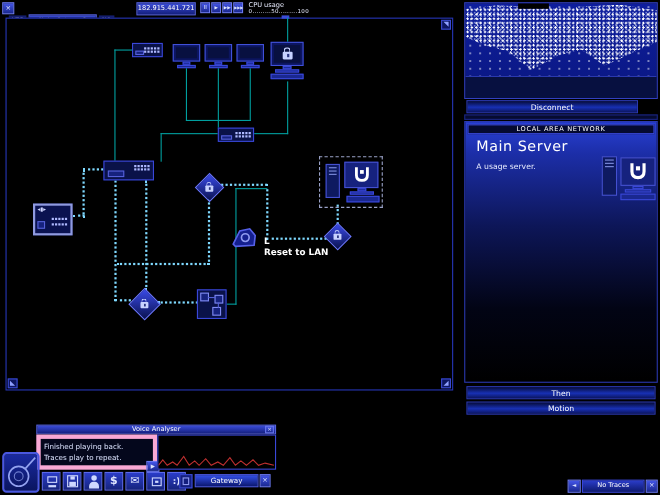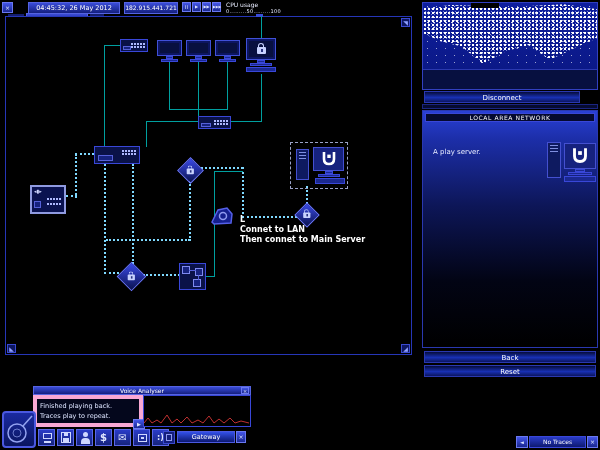--- a/index.html
+++ b/index.html
@@ -66,21 +66,20 @@
   .glyphbox{position:absolute;border:1px solid #cfd8ff;box-sizing:border-box;}
   .wave{position:absolute;left:110px;top:9px;width:108px;height:32px;background:#000;
       border:1px solid #3947d8;box-sizing:border-box;}
 </style>
 </head>
 <body>
 
 <div id="screen">
 
   <div class="a sq" style="left:2px;top:2px;width:11px;height:11px;line-height:9px;">×</div>
-  <div class="a bar" style="left:28px;top:2px;width:92px;height:12px;font-size:6.5px;line-height:10px;">04:45:32, 26 May 2012</div>
   <div class="a bar" style="left:124px;top:2px;width:54px;height:12px;font-size:6px;line-height:10px;">182.915.441.721</div>
   <div class="a sq" style="left:182px;top:2px;width:9px;height:10px;font-size:5px;line-height:8px;">II</div>
   <div class="a sq" style="left:192px;top:2px;width:9px;height:10px;font-size:4px;line-height:8px;">▶</div>
   <div class="a sq" style="left:202px;top:2px;width:9px;height:10px;font-size:4px;line-height:8px;">▶▶</div>
   <div class="a sq" style="left:212px;top:2px;width:9px;height:10px;font-size:3.5px;line-height:8px;">▶▶▶</div>
   <div class="a tinytxt" style="left:226px;top:1px;">CPU usage</div>
   <div class="a tinytxt" style="left:226px;top:8px;font-size:5px;letter-spacing:.3px;">0.........50.........100</div>
 
   <div class="a" style="left:200px;top:16px;width:78px;height:9px;background:#060b30;border:1px solid #1e2a90;box-sizing:border-box;">
     <span class="a" style="left:1px;top:0;font-size:6px;color:#5fd4ff;">◂</span>
@@ -270,55 +269,55 @@
         <rect x="8.3" y="4.6" width="3.4" height="3.4" fill="#fff"></rect>
       </svg>
     </div>
     <div class="mstand" style="left:34px;top:28px;width:8px;height:3px;"></div>
     <div class="mstand" style="left:27px;top:31px;width:22px;height:3px;"></div>
     <div class="mstand" style="left:24px;top:35px;width:30px;height:6px;"></div>
   </div>
 
   <div class="a annot" style="left:240px;top:215px;">
     <div>L</div>
-    <div>Connet to LAN</div>
-    <div>Then connet to Main Server</div>
+    <div>Reset to LAN</div>
   </div>
 
   <div id="worldmap" class="a" style="left:422px;top:2px;width:176px;height:88px;">
     <div class="mapsparse"></div>
     <div class="mapdots"></div>
     <div class="ocean"></div>
     <div class="a" style="left:48px;top:0;width:28px;height:5px;background:#000;"></div>
   </div>
   <div class="a panelbtn" style="left:424px;top:91px;width:156px;height:12px;text-align:center;">Disconnect</div>
   <div class="a" style="left:422px;top:104px;width:176px;height:5px;background:#060b30;border:1px solid #1a2580;box-sizing:border-box;"></div>
 
   <div id="lanpanel" class="a" style="left:422px;top:110px;width:176px;height:238px;">
     <div class="hdr a" style="left:2px;top:2px;width:170px;height:9px;">LOCAL AREA NETWORK</div>
-    <div class="a" style="left:10px;top:37px;font-size:7px;color:#e8ecff;">A play server.</div>
+    <div class="a" style="left:10px;top:15px;font-size:13px;letter-spacing:.5px;color:#fff;">Main Server</div>
+    <div class="a" style="left:10px;top:37px;font-size:7px;color:#e8ecff;">A usage server.</div>
 
     <div class="tower" style="left:124px;top:31px;width:14px;height:36px;">
       <i></i>
         <i></i>
         <i></i>
       </div>
     <div class="ulogo-screen" style="left:141px;top:32px;width:32px;height:26px;">
       <svg width="22" height="20" viewBox="0 0 20 18">
         <path d="M5 2 V9 Q5 14 10 14 Q15 14 15 9 V2" fill="none" stroke="#fff" stroke-width="2.6"></path>
         <rect x="8.3" y="4.6" width="3.4" height="3.4" fill="#fff"></rect>
       </svg>
     </div>
     <div class="mstand" style="left:152px;top:58px;width:10px;height:3px;"></div>
     <div class="mstand" style="left:145px;top:61px;width:24px;height:3px;"></div>
     <div class="mstand" style="left:141px;top:65px;width:32px;height:6px;"></div>
   </div>
 
-  <div class="a panelbtn" style="left:424px;top:351px;width:172px;height:12px;">Back</div>
-  <div class="a panelbtn" style="left:424px;top:365px;width:172px;height:12px;">Reset</div>
+  <div class="a panelbtn" style="left:424px;top:351px;width:172px;height:12px;">Then</div>
+  <div class="a panelbtn" style="left:424px;top:365px;width:172px;height:12px;">Motion</div>
 
   <div class="a" style="left:33px;top:386px;width:218px;height:41px;">
     <div class="bar a" style="left:0;top:0;width:218px;height:9px;font-size:6px;line-height:8px;">Voice Analyser</div>
     <div class="a sq" style="left:208px;top:1px;width:8px;height:7px;line-height:6px;font-size:5px;">×</div>
     <div class="a" style="left:0;top:9px;width:110px;height:32px;background:#04071c;border:4px solid #f9a8d4;box-sizing:border-box;">
       <div class="a" style="left:3px;top:3px;font-size:6.5px;color:#dde4ff;">Finished playing back.</div>
       <div class="a" style="left:3px;top:13px;font-size:6.5px;color:#dde4ff;">Traces play to repeat.</div>
       <div class="a sq" style="left:96px;top:20px;width:12px;height:10px;line-height:9px;font-size:5px;">▶</div>
     </div>
     <div class="wave">

